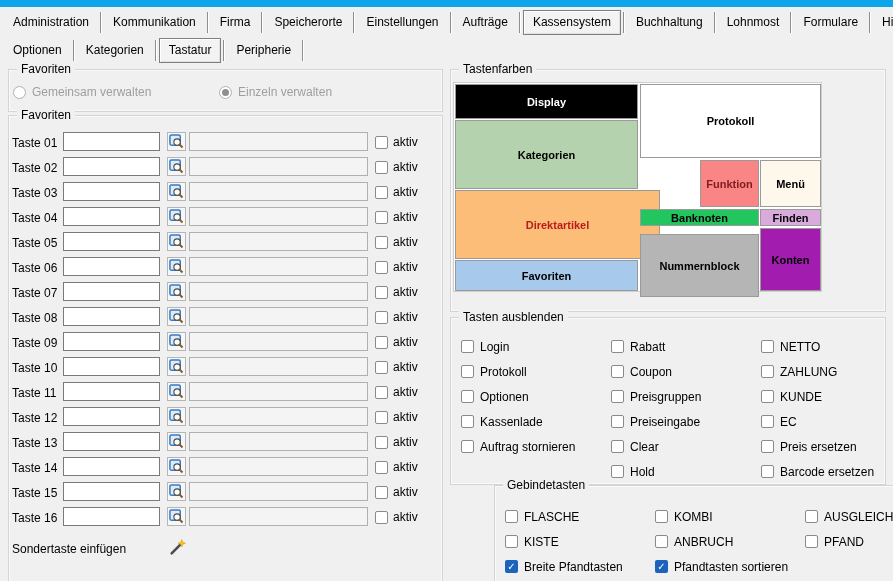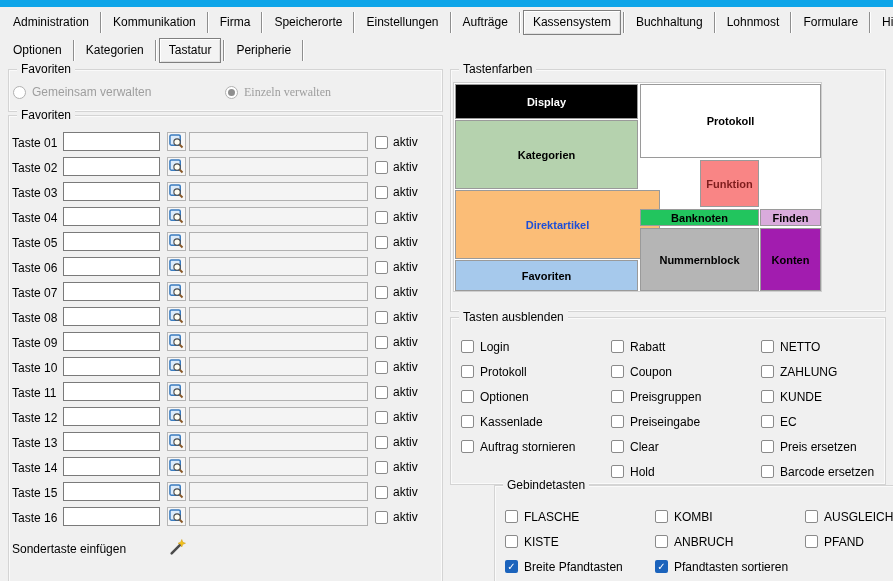--- a/index.html
+++ b/index.html
@@ -188,21 +188,21 @@
       <span class="tabsep"></span>
     </div>
 
   <div id="gb-fav-mode" class="groupbox">
     <span class="gb-title">Favoriten</span>
     <div id="fav-mode-radios">
         <div class="radio-item" style="left: 4px;">
           <span class="radio"></span>
           <span class="radio-label">Gemeinsam verwalten</span>
         </div>
-        <div class="radio-item" style="left: 216px; font-family: Liberation Serif, serif;">
+        <div class="radio-item" style="left: 210px;">
           <span class="radio sel"></span>
           <span class="radio-label">Einzeln verwalten</span>
         </div>
       </div>
   </div>
 
   <div id="gb-favoriten" class="groupbox">
     <span class="gb-title">Favoriten</span>
     <div id="taste-rows">
         <div class="taste-row">
@@ -471,27 +471,28 @@
         </svg>
       </button>
     </div>
   </div>
 
   <div id="gb-farben" class="groupbox">
     <span class="gb-title">Tastenfarben</span>
     <div id="kbd">
         <div class="key" style="left: 1px; top: 1px; width: 183px; height: 35px; background: rgb(0, 0, 0); color: rgb(255, 255, 255);">Display</div>
         <div class="key" style="left: 1px; top: 37px; width: 183px; height: 69px; background: rgb(181, 210, 174); color: rgb(0, 0, 0);">Kategorien</div>
-        <div class="key" style="left: 1px; top: 107px; width: 205px; height: 69px; background: rgb(251, 189, 119); color: #1d4ed8;">Direktartikel</div>
+        <div class="key" style="left: 1px; top: 107px; width: 205px; height: 69px; background: rgb(251, 189, 119); color: #b91c1c;">Direktartikel</div>
         <div class="key" style="left: 1px; top: 177px; width: 183px; height: 31px; background: rgb(166, 201, 236); color: rgb(0, 0, 0);">Favoriten</div>
         <div class="key" style="left: 186px; top: 1px; width: 181px; height: 74px; background: rgb(255, 255, 255); color: rgb(0, 0, 0);">Protokoll</div>
         <div class="key" style="left: 246px; top: 77px; width: 59px; height: 47px; background: rgb(249, 133, 133); color: #7f1d1d;">Funktion</div>
+        <div class="key" style="left: 306px; top: 77px; width: 61px; height: 47px; background: rgb(253, 248, 235); color: rgb(0, 0, 0);">Menü</div>
         <div class="key" style="left: 186px; top: 126px; width: 119px; height: 17px; background: #22c55e; color: rgb(0, 0, 0);">Banknoten</div>
         <div class="key" style="left: 306px; top: 126px; width: 61px; height: 17px; background: rgb(217, 171, 220); color: rgb(0, 0, 0);">Finden</div>
-        <div class="key" style="left: 186px; top: 145px; width: 119px; height: 63px; background: rgb(181, 181, 181); color: rgb(0, 0, 0);">Nummernblock</div>
+        <div class="key" style="left: 186px; top: 151px; width: 119px; height: 63px; background: rgb(181, 181, 181); color: rgb(0, 0, 0);">Nummernblock</div>
         <div class="key" style="left: 306px; top: 145px; width: 61px; height: 63px; background: #a21caf; color: rgb(0, 0, 0);">Konten</div>
       </div>
   </div>
 
   <div id="gb-ausblenden" class="groupbox">
     <span class="gb-title">Tasten ausblenden</span>
     <div id="hide-cols">
         <div class="cb-col col-0">
           <div class="cb-item">
             <span class="cb"></span>

